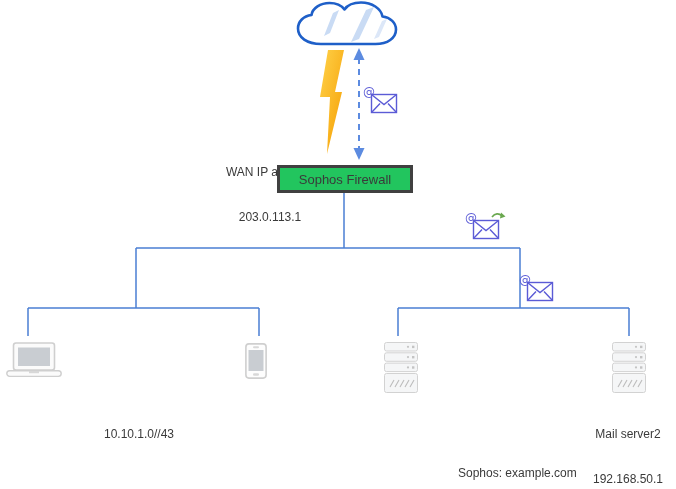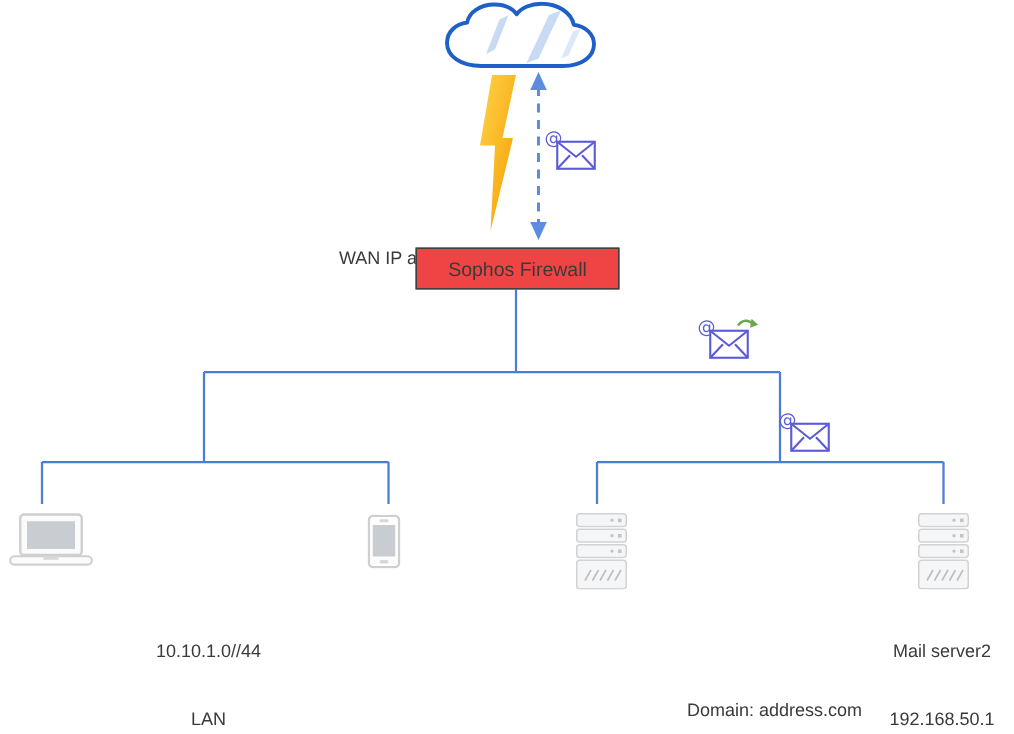--- a/index.html
+++ b/index.html
@@ -27,22 +27,22 @@
     white-space: pre;
   }
   .label.left-align { text-align: left; }
 
   .firewall-box {
     position: absolute;
     left: 277px;
     top: 165px;
     width: 136px;
     height: 28px;
-    background: #ef4444;
-    border: 1px solid #404040;
+    background: #22c55e;
+    border: 3px solid #404040;
     box-sizing: border-box;
     display: flex;
     align-items: center;
     justify-content: center;
     color: #3a3a3a;
     font-size: 13px;
     text-align: center;
   }
 </style>
 </head>
@@ -108,20 +108,21 @@
 
   <svg class="abs" style="left:518px; top:273px;" width="38" height="30" viewBox="0 0 38 30">
     <text x="1" y="11" font-size="12" fill="#5b5bd6" font-family="DejaVu Sans, sans-serif">@</text>
     <rect x="9.5" y="9.5" width="25" height="18" fill="#ffffff" stroke="#5b5bd6" stroke-width="1.4"></rect>
     <path d="M9.5 9.5 L22 19.5 L34.5 9.5" fill="none" stroke="#5b5bd6" stroke-width="1.4"></path>
     <path d="M9.5 27.5 L18 18.5 M34.5 27.5 L26 18.5" fill="none" stroke="#5b5bd6" stroke-width="1.4"></path>
   </svg>
 
   <div class="label" style="left:200px; top:135px; width:140px;">
     <div>WAN IP address</div>
+    <div>203.0.113.1</div>
   </div>
 
   <div class="firewall-box">
     <span>Sophos Firewall</span>
   </div>
 
   <svg class="abs" style="left:6px; top:342px;" width="56" height="36" viewBox="0 0 56 36">
     <rect x="7.5" y="1" width="41" height="27" rx="2.5" fill="#fbfbfb" stroke="#cfcfcf" stroke-width="1.6"></rect>
     <rect x="12" y="5.5" width="32" height="18.5" fill="#c9cdd2"></rect>
     <rect x="0.8" y="28.8" width="54.4" height="5.6" rx="2.8" fill="#fbfbfb" stroke="#cfcfcf" stroke-width="1.4"></rect>
@@ -169,31 +170,30 @@
         <rect x="28" y="14" width="2.4" height="2.4"></rect>
       <circle cx="24" cy="25.4" r="1.1"></circle>
         <rect x="28" y="24.3" width="2.4" height="2.4"></rect>
     </g>
     <g stroke="#bdbdbd" stroke-width="1.1" fill="none">
       <path d="M6 45 L10 38 M11 45 L15 38 M16 45 L20 38 M21 45 L25 38 M26 45 L30 38"></path>
     </g>
   </svg>
 
   <div class="label" style="left:69px; top:397px; width:140px;">
-    <div>10.10.1.0//44</div>
-    <div>LAN</div>
+    <div>10.10.1.0//43</div>
   </div>
 
   <div class="label" style="left:331px; top:397px; width:140px;">
   </div>
 
   <div class="label" style="left:558px; top:397px; width:140px;">
     <div>Mail server2</div>
     <div>192.168.50.1</div>
   </div>
 
   <div class="label left-align" style="left:458px; top:436px; width:215px;">
-    <div>Domain: address.com</div>
+    <div>Sophos: example.com</div>
     
     
   </div>
 
 </div>
 
 </body></html>

